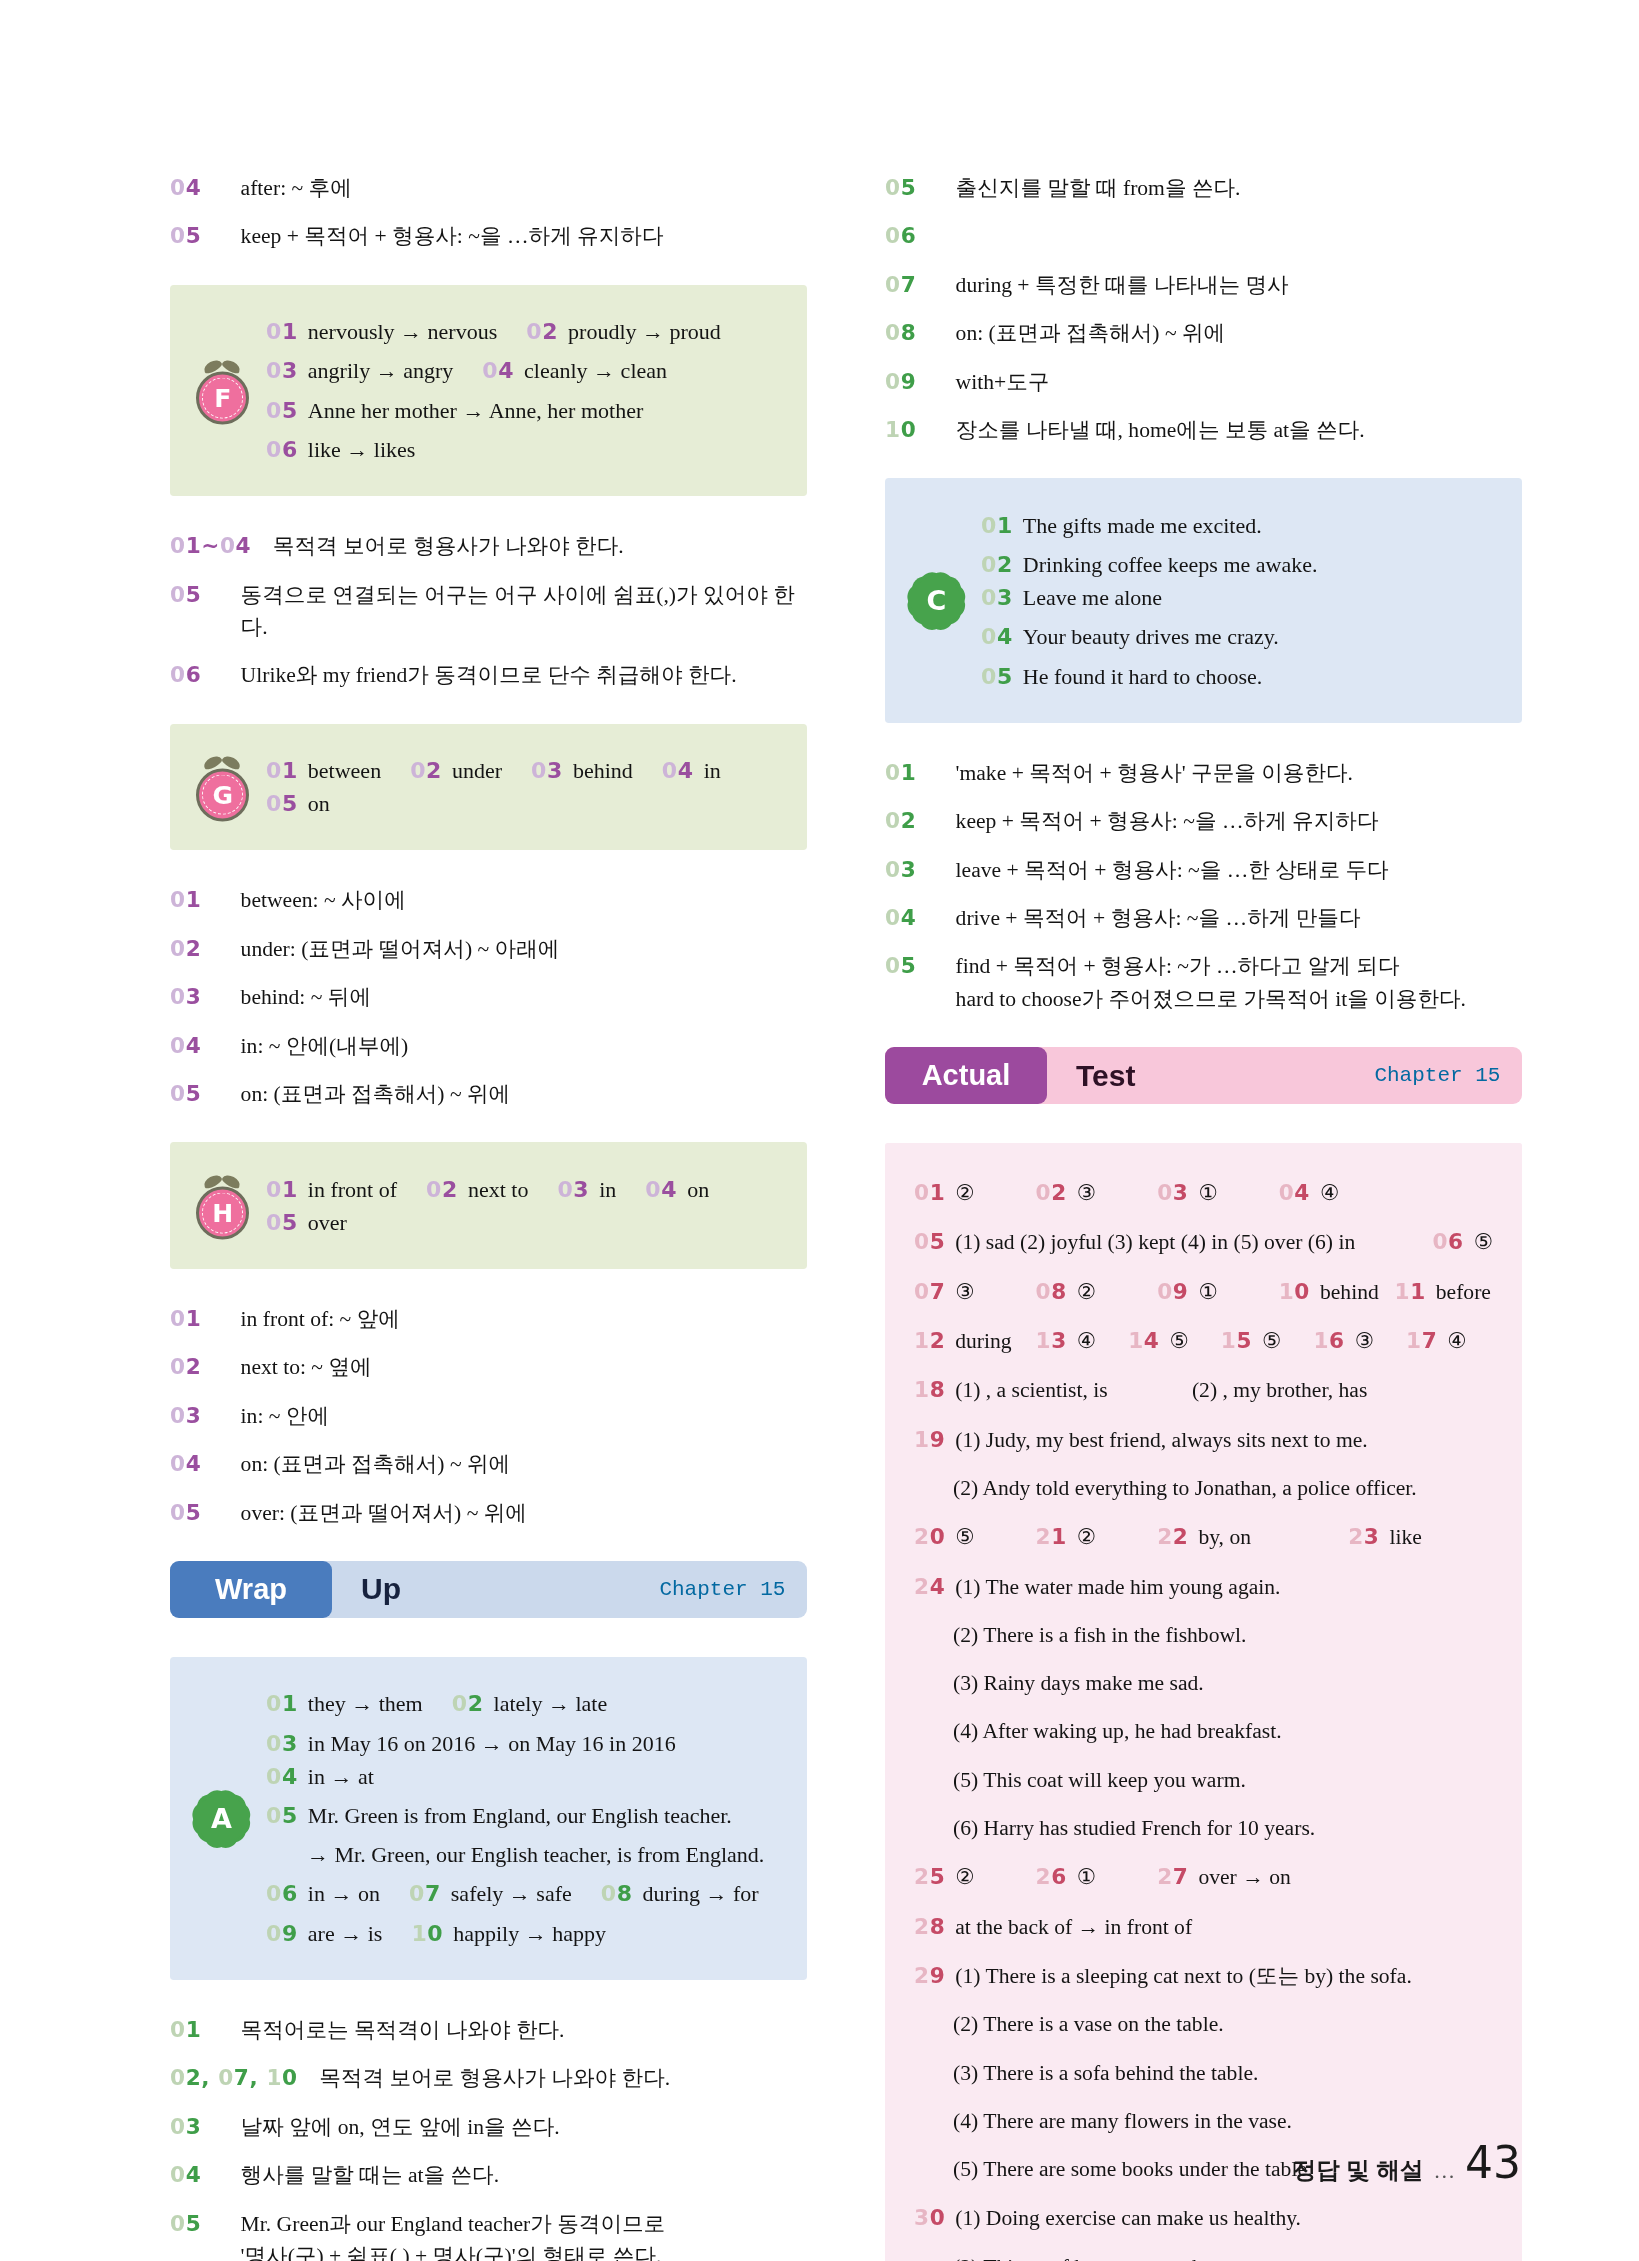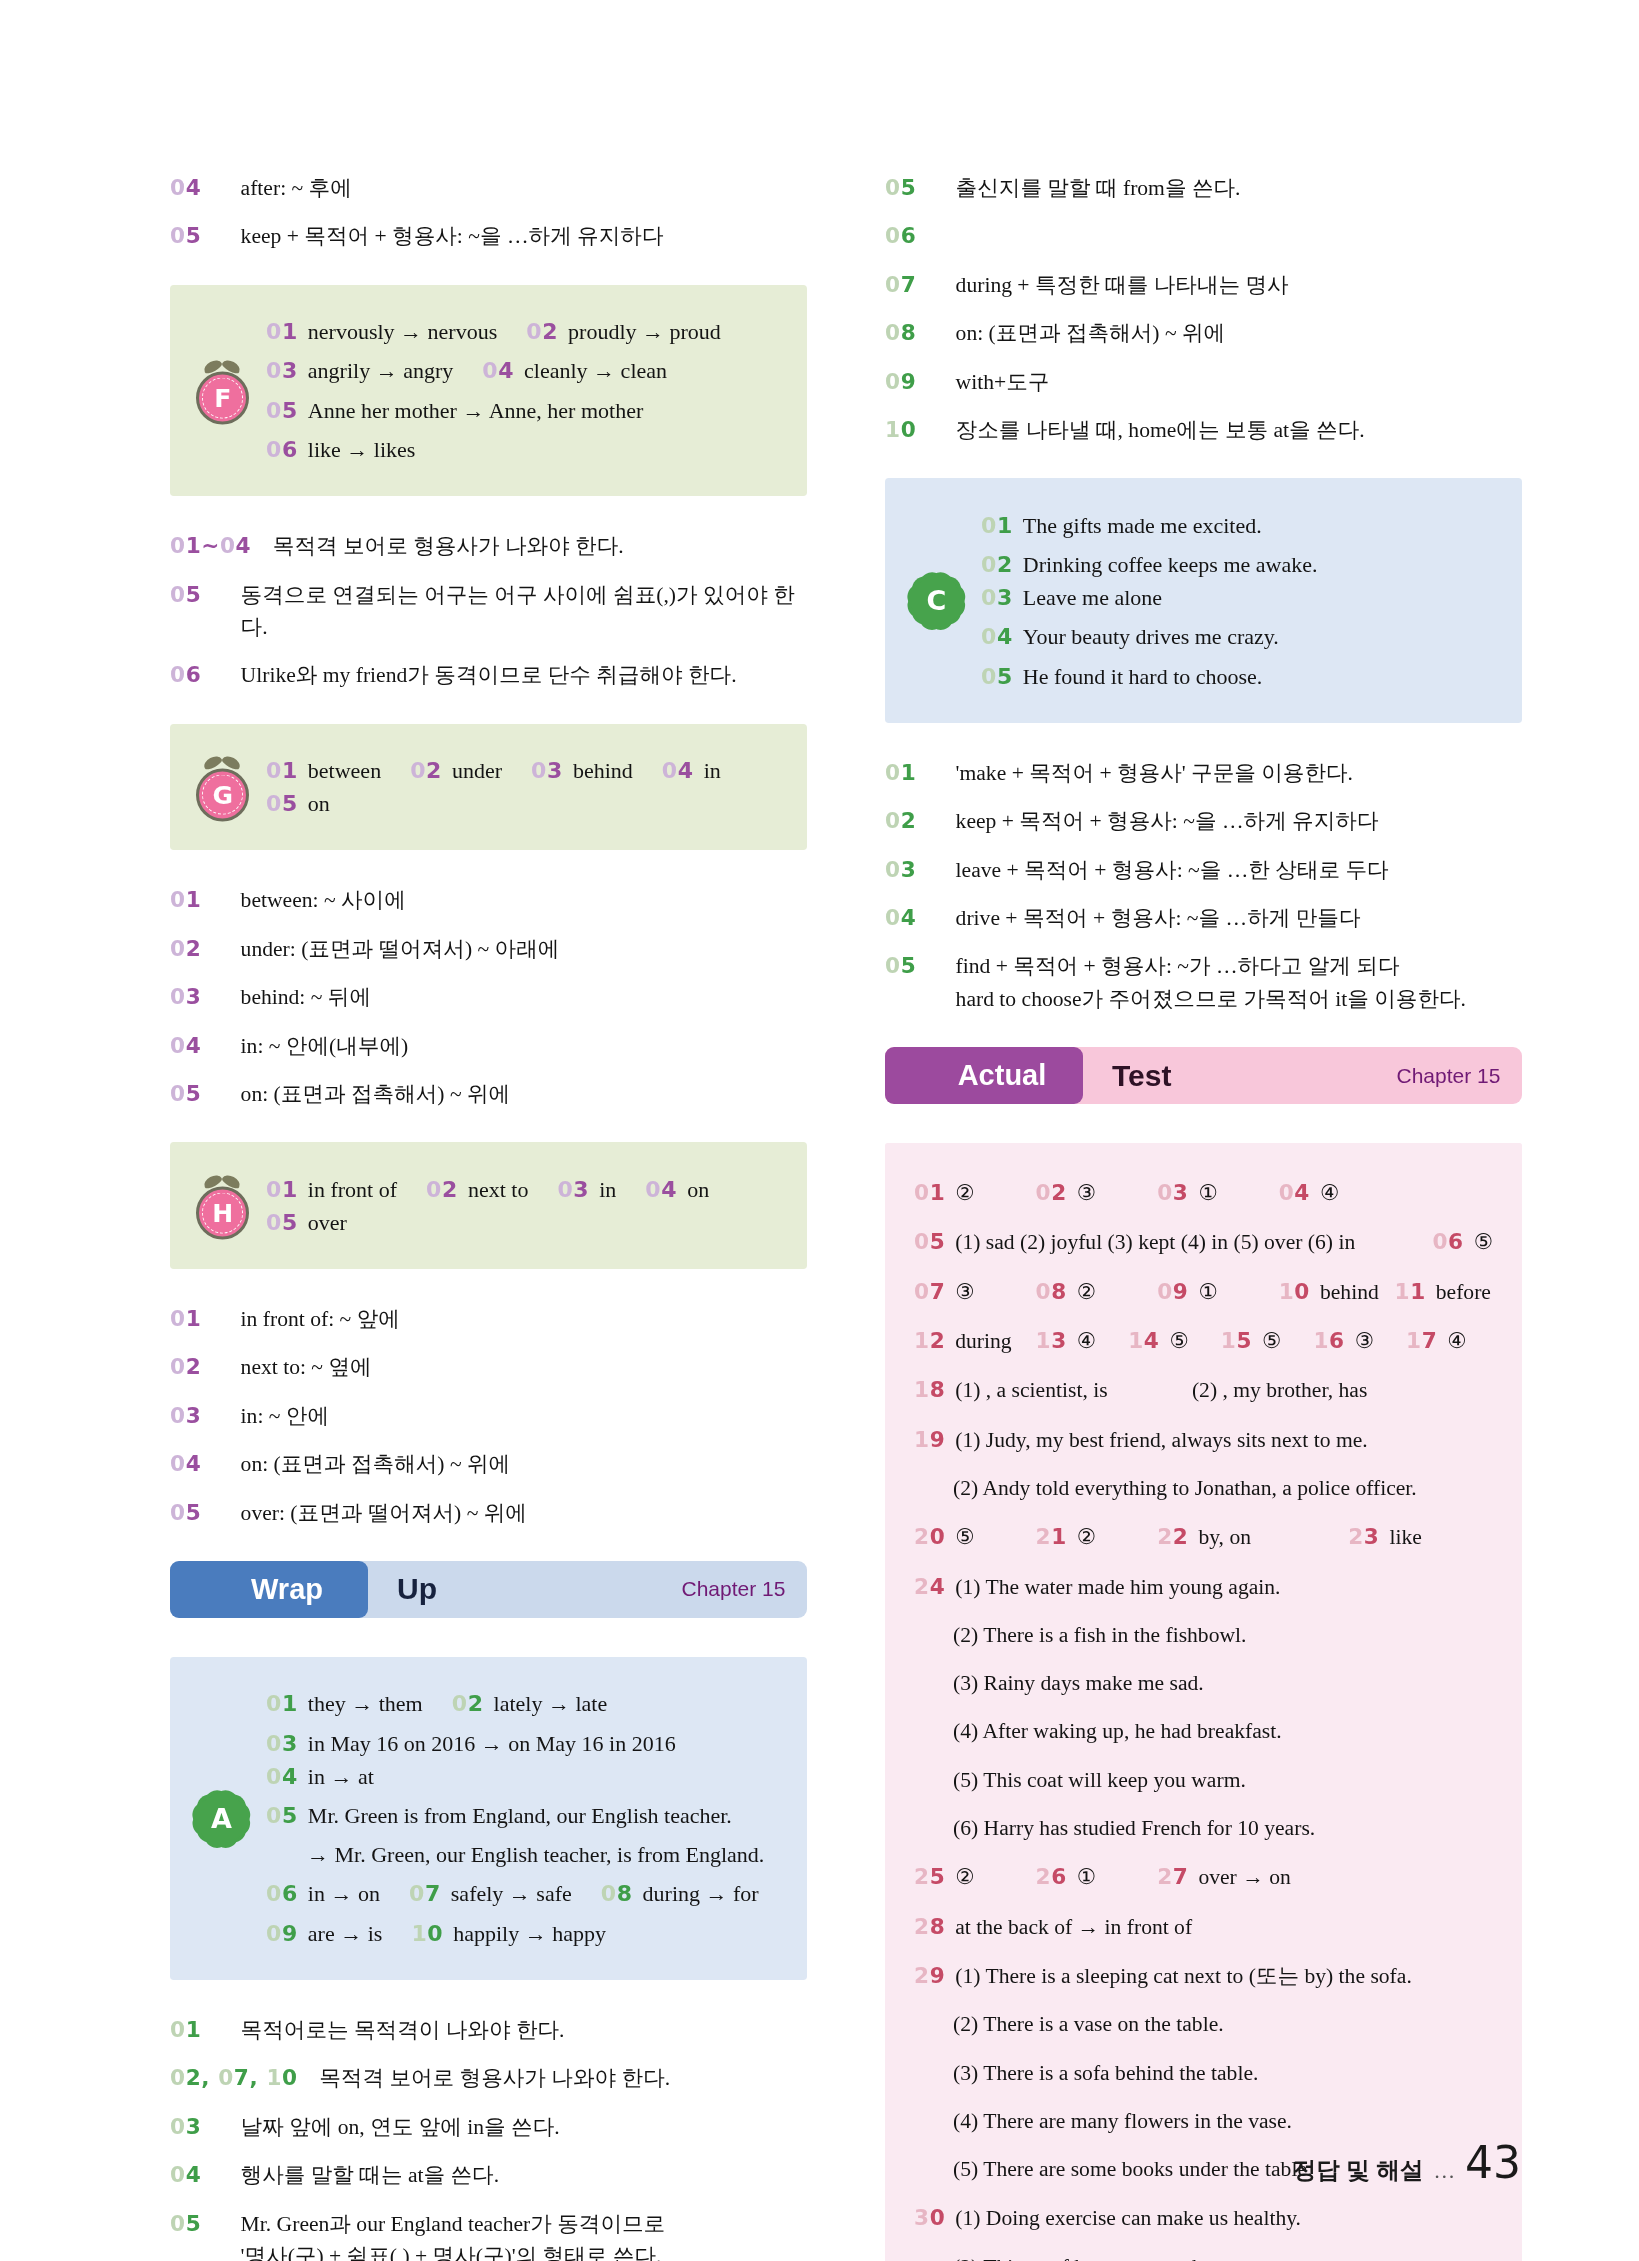--- a/index.html
+++ b/index.html
@@ -61,27 +61,27 @@
   .badge-cog i.r3{transform:rotate(60deg);}
   .badge-cog .letter{position:absolute;inset:0;display:flex;align-items:center;justify-content:center;
         color:#fff;font-family:"DejaVu Sans",sans-serif;font-weight:700;font-size:27px;}
 
   
   .band{position:relative;height:57px;border-radius:9px;display:flex;align-items:center;
         margin:19px 0 39px 0;font-family:"Liberation Sans",sans-serif;}
   .band-blue{background:#cbd9ec;}
   .band-pink{background:#f8c7da;}
   .band .tag{width:162px;height:100%;border-radius:9px;display:flex;align-items:center;justify-content:center;
-        color:#ffffff;font-weight:700;font-size:29px;flex:0 0 auto;padding-left:36px;}
+        color:#ffffff;font-weight:700;font-size:29px;flex:0 0 auto;}
   .band-blue .tag{background:#4a7cbe;}
   .band-pink .tag{background:#9c4a9e;}
   .band .word{margin-left:29px;font-weight:700;font-size:30px;}
   .band-blue .word{color:#17223e;}
   .band-pink .word{color:#2e1226;}
-  .band .chapter{margin-left:auto;margin-right:21.6px;color:#701a75;font-size:21px;}
+  .band .chapter{margin-left:auto;margin-right:21.6px;color:#0369a1;font-size:21px;font-family:Liberation Mono, monospace;}
 
   
   .ansbox{background:#faeaf2;border-radius:2.5px;padding:34px 29px;margin-bottom:39px;
           font-size:21.6px;line-height:1.45;}
   .ans-line{display:flex;align-items:baseline;margin-bottom:17px;}
   .ans-line:last-child{margin-bottom:0;}
   .ans-line.indent{padding-left:39px;}
   .ans-cell{display:flex;align-items:baseline;flex:0 0 auto;}
   .ans-cell.grow{flex:1 1 auto;}
   .ans-cell .num{font-family:"DejaVu Sans","Liberation Sans",sans-serif;font-weight:700;

